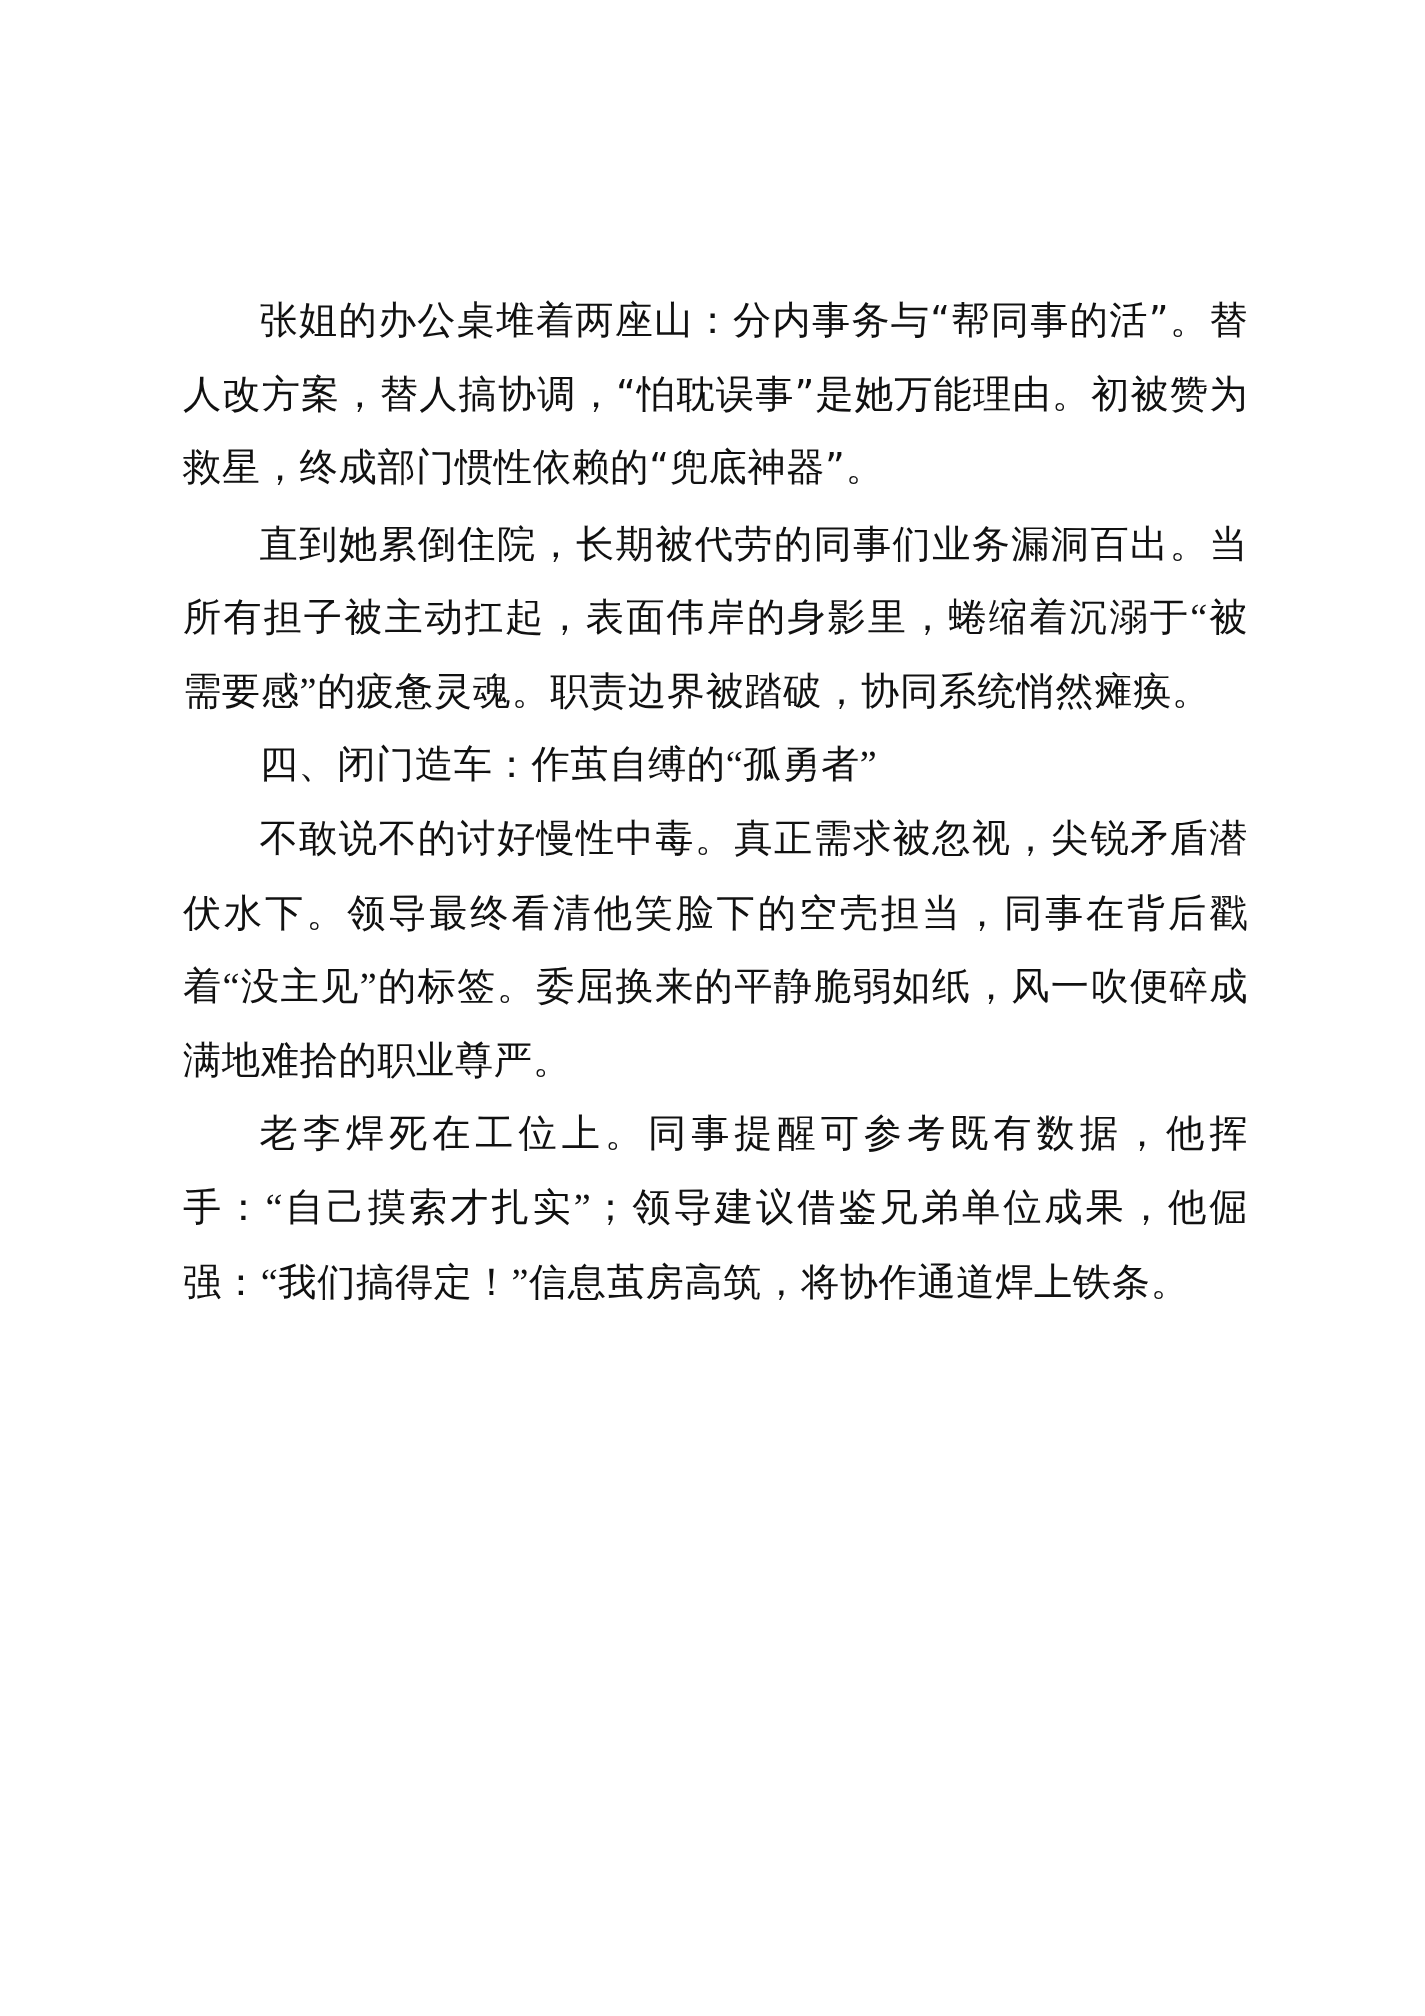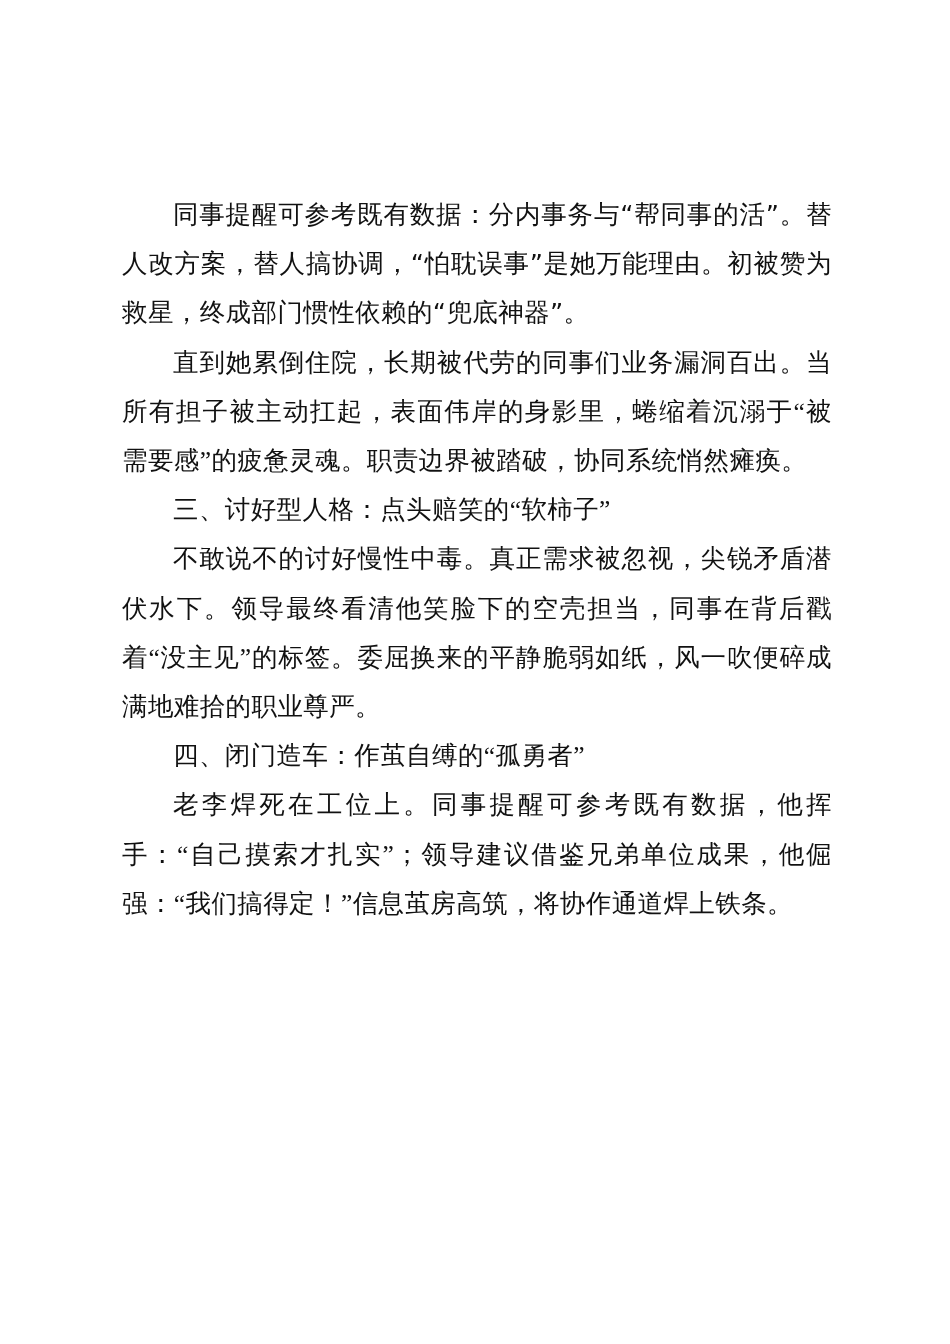--- a/index.html
+++ b/index.html
@@ -29,19 +29,18 @@
       padding: 0;
       text-indent: 2em;
       text-align: justify;
     }
     .para + .para { margin-top: 0; font-family: Liberation Serif, serif; }
   </style>
 </head>
 <body>
 
 <div class="page">
-  <p class="para">同事提醒可参考既有数据：分内事务与“帮同事的活”。替人改方案，替人搞协调，“怕耽误事”是她万能理由。初被赞为救星，终成部门惯性依赖的“兜底神器”。</p>
+  <p class="para">张姐的办公桌堆着两座山：分内事务与“帮同事的活”。替人改方案，替人搞协调，“怕耽误事”是她万能理由。初被赞为救星，终成部门惯性依赖的“兜底神器”。</p>
   <p class="para">直到她累倒住院，长期被代劳的同事们业务漏洞百出。当所有担子被主动扛起，表面伟岸的身影里，蜷缩着沉溺于“被需要感”的疲惫灵魂。职责边界被踏破，协同系统悄然瘫痪。</p>
-  <p class="para">三、讨好型人格：点头赔笑的“软柿子”</p>
+  <p class="para">四、闭门造车：作茧自缚的“孤勇者”</p>
   <p class="para">不敢说不的讨好慢性中毒。真正需求被忽视，尖锐矛盾潜伏水下。领导最终看清他笑脸下的空壳担当，同事在背后戳着“没主见”的标签。委屈换来的平静脆弱如纸，风一吹便碎成满地难拾的职业尊严。</p>
-  <p class="para">四、闭门造车：作茧自缚的“孤勇者”</p>
   <p class="para">老李焊死在工位上。同事提醒可参考既有数据，他挥手：“自己摸索才扎实”；领导建议借鉴兄弟单位成果，他倔强：“我们搞得定！”信息茧房高筑，将协作通道焊上铁条。</p>
 </div>
 
 </body></html>

